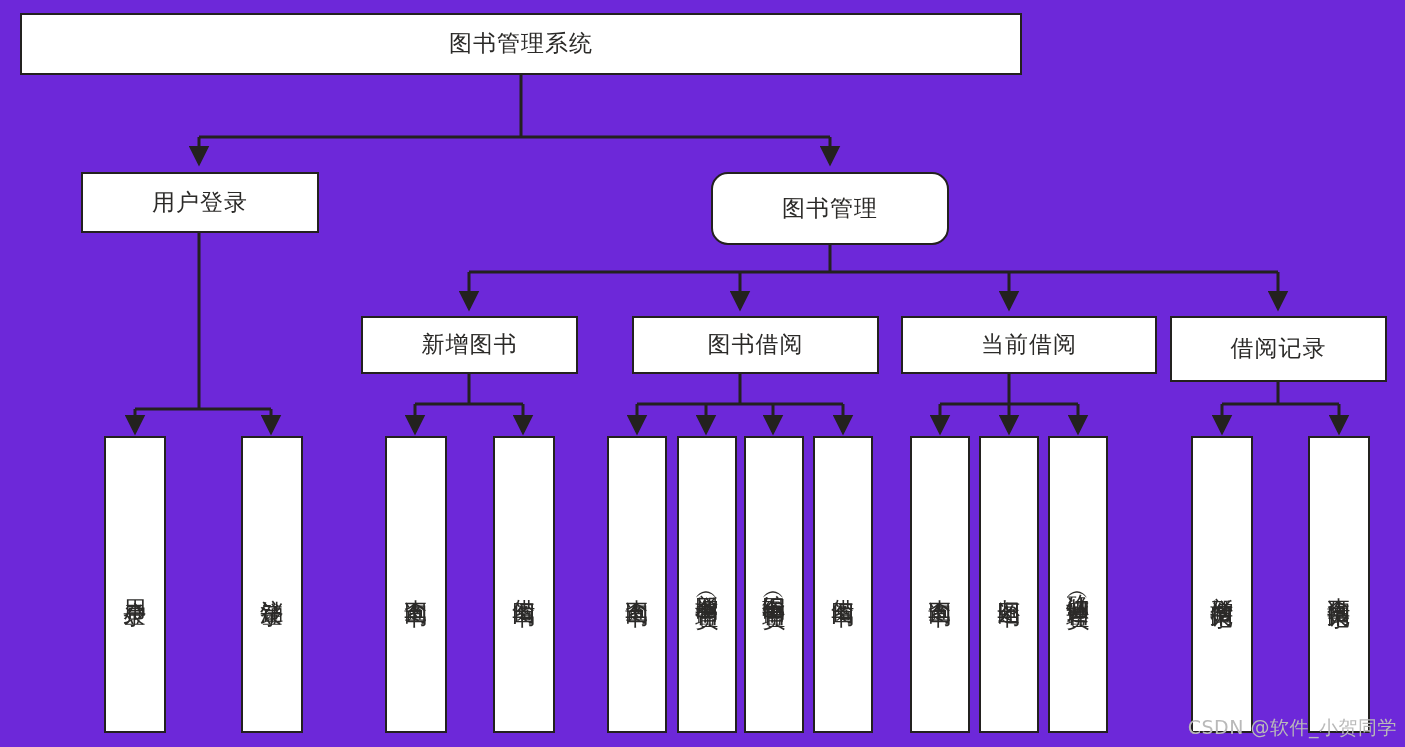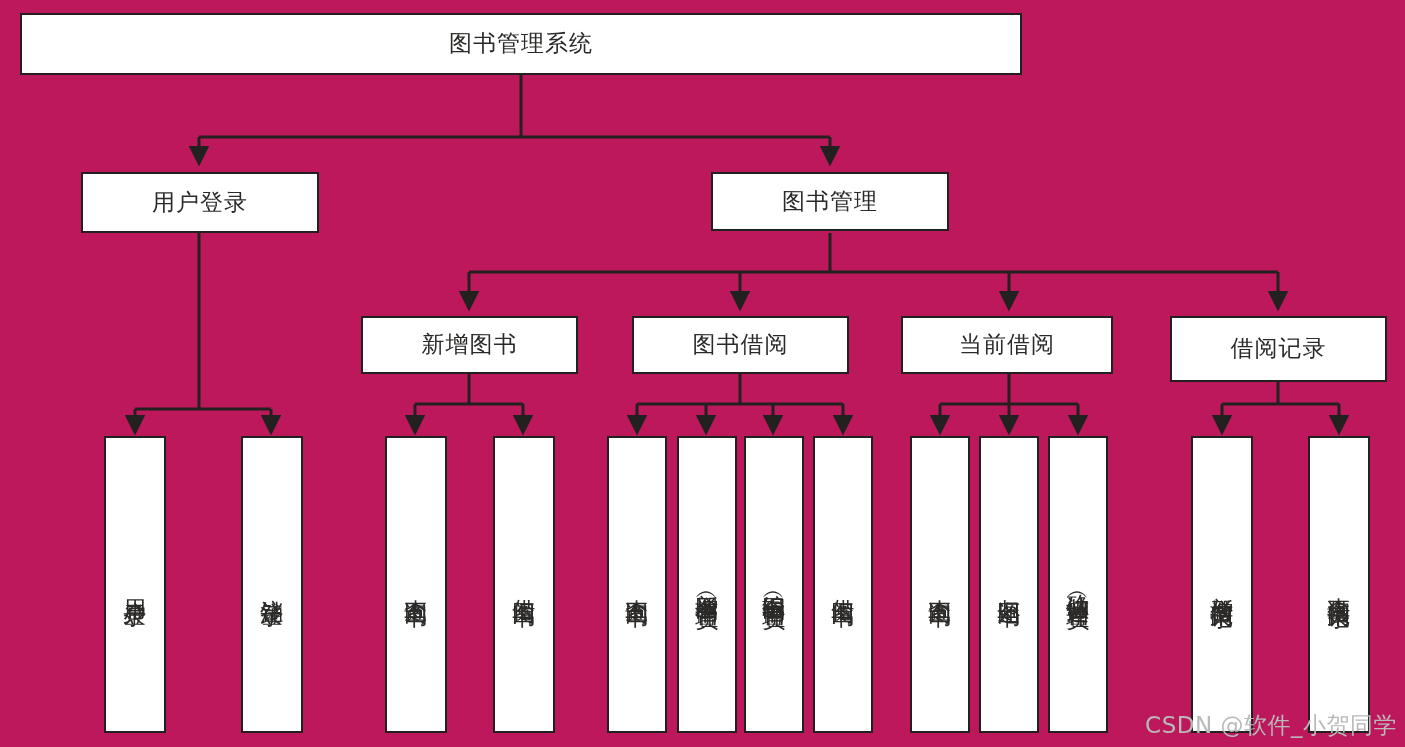--- a/index.html
+++ b/index.html
@@ -7,21 +7,21 @@
     padding: 0;
     background: #ffffff;
   }
   body {
     font-family: "DejaVu Sans", "Liberation Sans", sans-serif;
   }
   #canvas {
     position: relative;
     width: 1405px;
     height: 747px;
-    background: #be185d;
+    background: #6d28d9;
     overflow: hidden;
   }
   .node {
     position: absolute;
     box-sizing: border-box;
     border: 2px solid #23211f;
     background: #ffffff;
     display: flex;
     align-items: center;
     justify-content: center;
@@ -53,21 +53,21 @@
     left: 0;
     top: 0;
     width: 1405px;
     height: 747px;
     pointer-events: none;
   }
   .watermark {
     position: absolute;
     right: 8px;
     bottom: 6px;
-    font-size: 23px;
+    font-size: 19px;
     color: #b9b9b9;
     letter-spacing: 0.5px;
     white-space: nowrap;
   }
 </style>
 </head>
 <body>
 
 <div id="canvas">
 
@@ -119,27 +119,27 @@
       <path d="M 1222 404 L 1339 404"></path>
       <path d="M 1222 404 L 1222 432" marker-end="url(#arrow)"></path>
       <path d="M 1339 404 L 1339 432" marker-end="url(#arrow)"></path>
     </g>
   </svg>
 
   <div class="node h" style="left:20px; top:13px; width:1002px; height:62px;">图书管理系统</div>
 
   <div class="node h" style="left:81px; top:172px; width:238px; height:61px;">用户登录</div>
 
-  <div class="node h" style="left:711px; top:172px; width:238px; height:59px;">图书管理</div>
+  <div class="node h" style="left:711px; top:172px; width:238px; height:73px;border-radius:17px;">图书管理</div>
 
   <div class="node h" style="left:361px; top:316px; width:217px; height:58px;">新增图书</div>
 
-  <div class="node h" style="left:632px; top:316px; width:217px; height:58px;">图书借阅</div>
+  <div class="node h" style="left:632px; top:316px; width:247px; height:58px;">图书借阅</div>
 
-  <div class="node h" style="left:901px; top:316px; width:212px; height:58px;">当前借阅</div>
+  <div class="node h" style="left:901px; top:316px; width:256px; height:58px;">当前借阅</div>
 
   <div class="node h" style="left:1170px; top:316px; width:217px; height:66px;">借阅记录</div>
 
   <div class="node v" style="left:104px; top:436px; width:62px; height:297px;">
     <span class="vtext">用户登录</span>
   </div>
 
   <div class="node v" style="left:241px; top:436px; width:62px; height:297px;">
     <span class="vtext">注销登录</span>
   </div>

